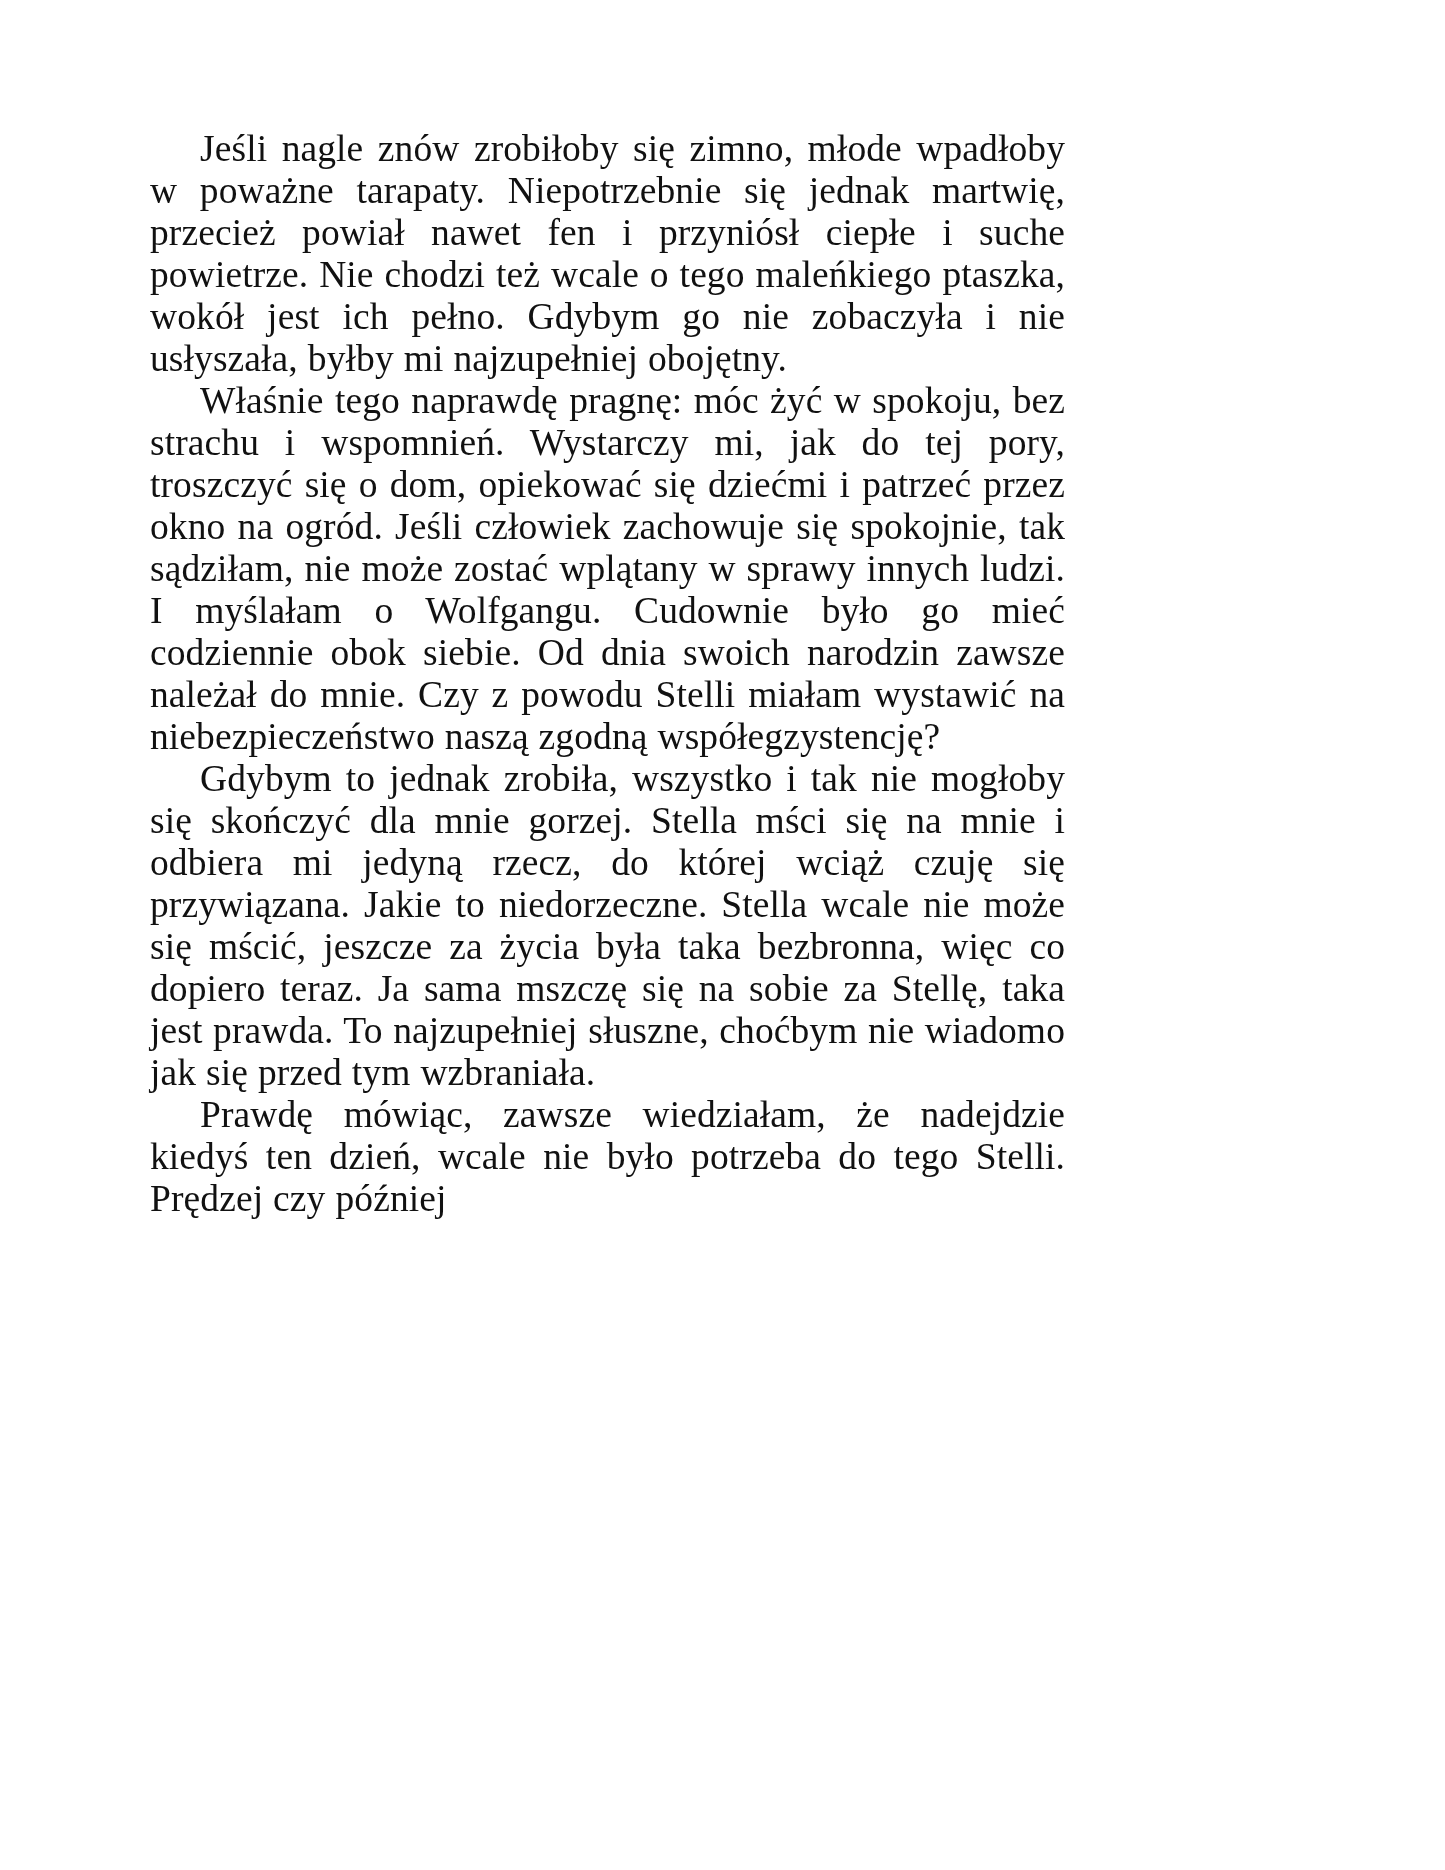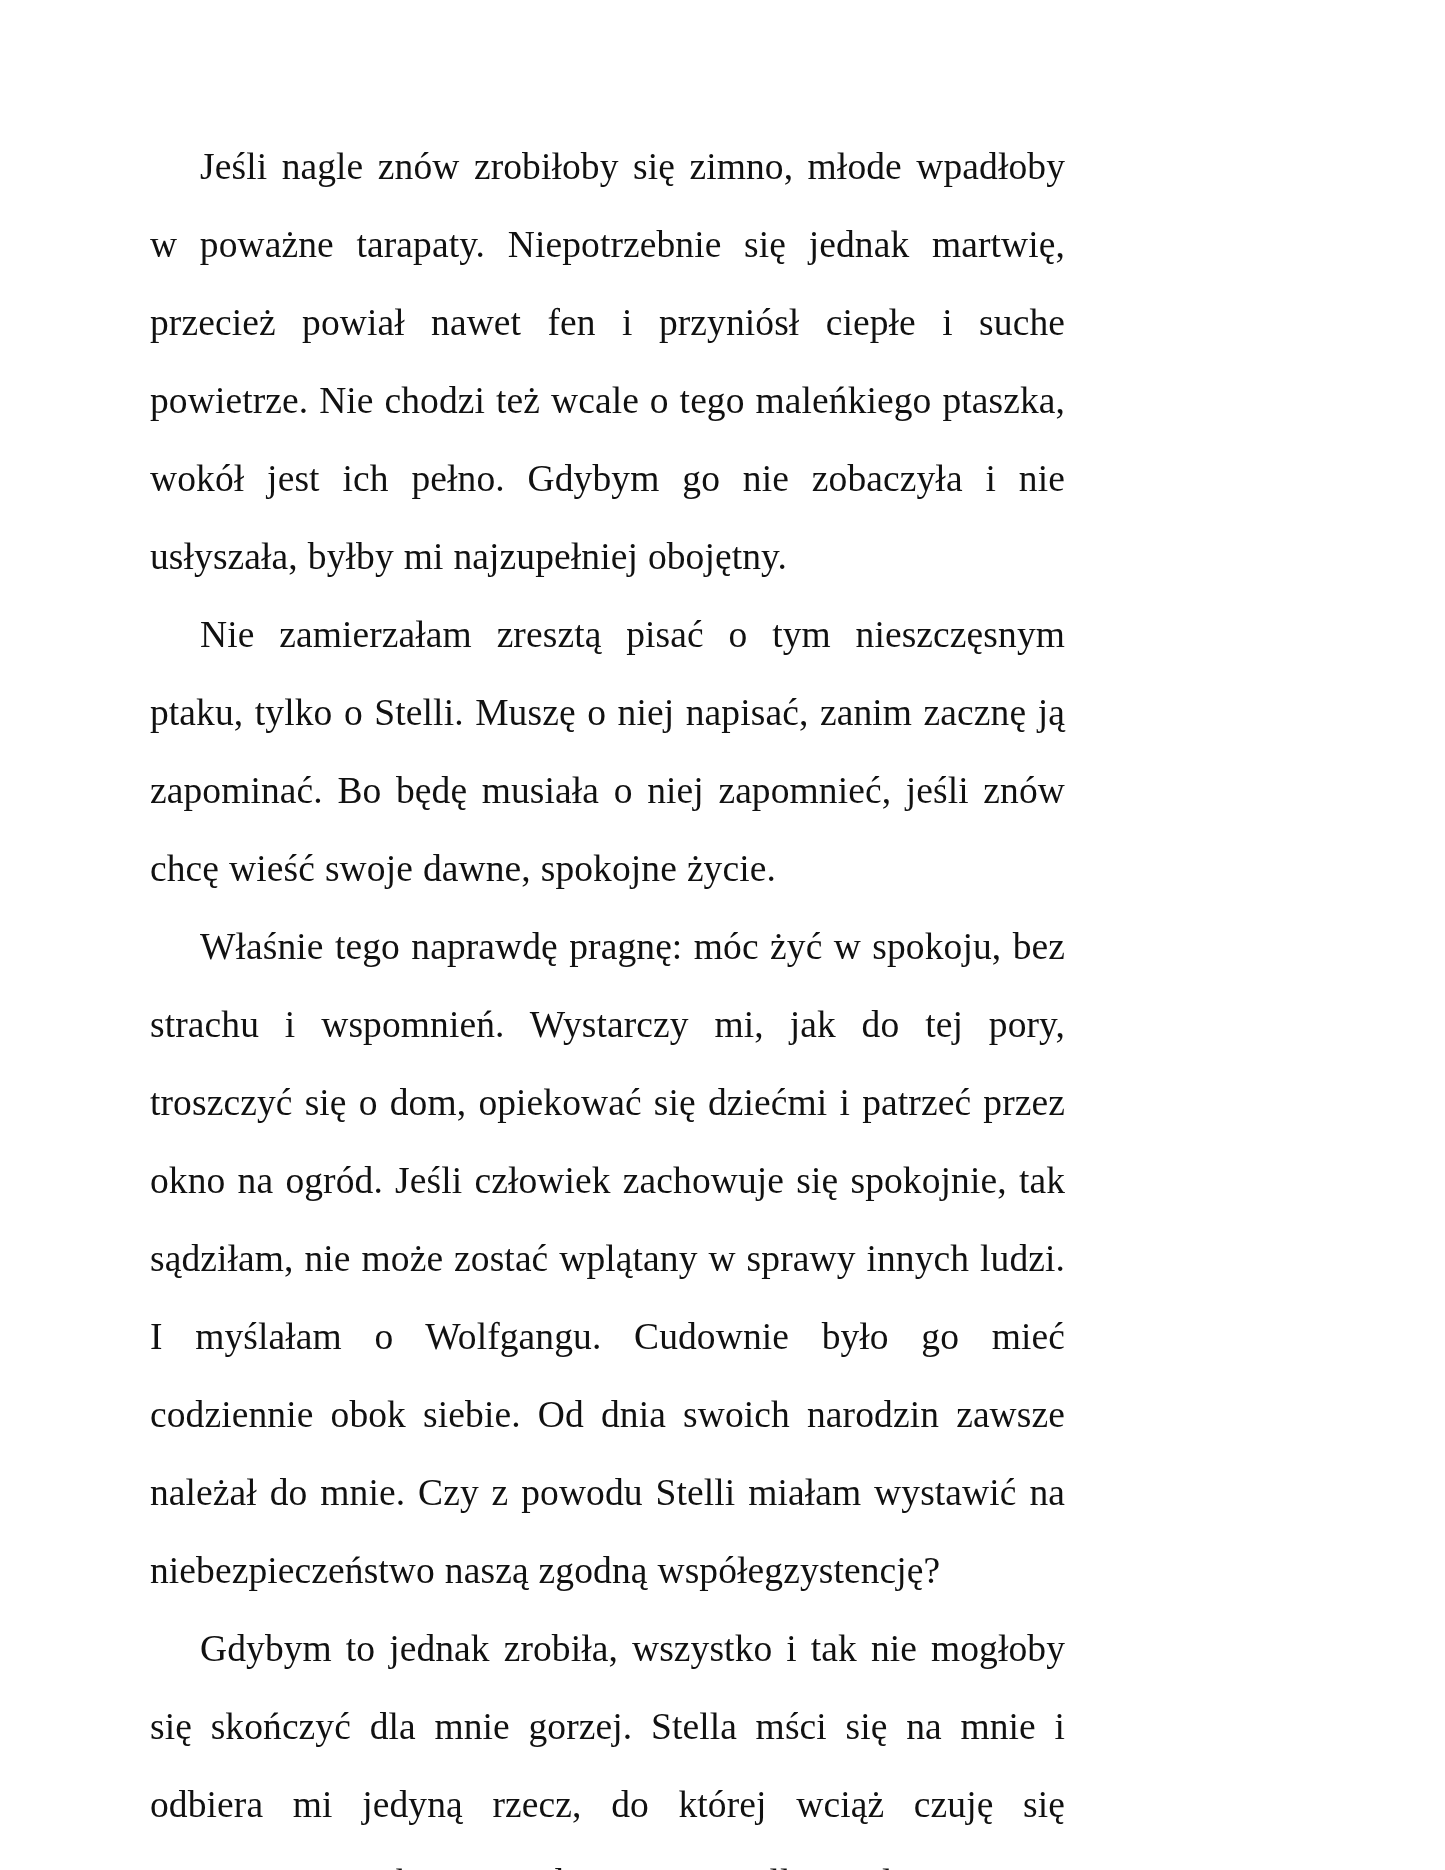--- a/index.html
+++ b/index.html
@@ -26,34 +26,33 @@
     position: absolute;
     left: 150px;
     top: 128px;
     width: 915px;
   }
   p.para {
     margin: 0;
     text-indent: 50px;
     text-align: justify;
     font-size: 37.5px;
-    line-height: 78px;
+    line-height: 42px;
     letter-spacing: 0.1px;
     word-spacing: 0.5px;
     hyphens: none;
     -webkit-hyphens: none;
   }
   p.para:last-child {
     
   }
 </style>
 </head>
 <body>
 
 <div class="page">
   <div class="text-column">
     <p class="para">Jeśli nagle znów zrobiłoby się zimno, młode wpadłoby w poważne tarapaty. Niepotrzebnie się jednak martwię, przecież powiał nawet fen i przyniósł ciepłe i suche powietrze. Nie chodzi też wcale o tego maleńkiego ptaszka, wokół jest ich pełno. Gdybym go nie zobaczyła i nie usłyszała, byłby mi najzupełniej obojętny.</p>
-    <p class="para">Nie zamierzałam zresztą pisać o tym nieszczęsnym ptaku, tylko o Stelli. Muszę o niej napisać, zanim zacznę ją zapominać. Bo będę musiała o niej zapomnieć, jeśli znów chcę wieść swoje dawne, spokojne życie.</p>
     <p class="para">Właśnie tego naprawdę pragnę: móc żyć w spokoju, bez strachu i wspomnień. Wystarczy mi, jak do tej pory, troszczyć się o dom, opiekować się dziećmi i patrzeć przez okno na ogród. Jeśli człowiek zachowuje się spokojnie, tak sądziłam, nie może zostać wplątany w sprawy innych ludzi. I myślałam o Wolfgangu. Cudownie było go mieć codziennie obok siebie. Od dnia swoich narodzin zawsze należał do mnie. Czy z powodu Stelli miałam wystawić na niebezpieczeństwo naszą zgodną współegzystencję?</p>
     <p class="para">Gdybym to jednak zrobiła, wszystko i tak nie mogłoby się skończyć dla mnie gorzej. Stella mści się na mnie i odbiera mi jedyną rzecz, do której wciąż czuję się przywiązana. Jakie to niedorzeczne. Stella wcale nie może się mścić, jeszcze za życia była taka bezbronna, więc co dopiero teraz. Ja sama mszczę się na sobie za Stellę, taka jest prawda. To najzupełniej słuszne, choćbym nie wiadomo jak się przed tym wzbraniała.</p>
     <p class="para">Prawdę mówiąc, zawsze wiedziałam, że nadejdzie kiedyś ten dzień, wcale nie było potrzeba do tego Stelli. Prędzej czy później</p>
   </div>
 </div>
 
 </body></html>

